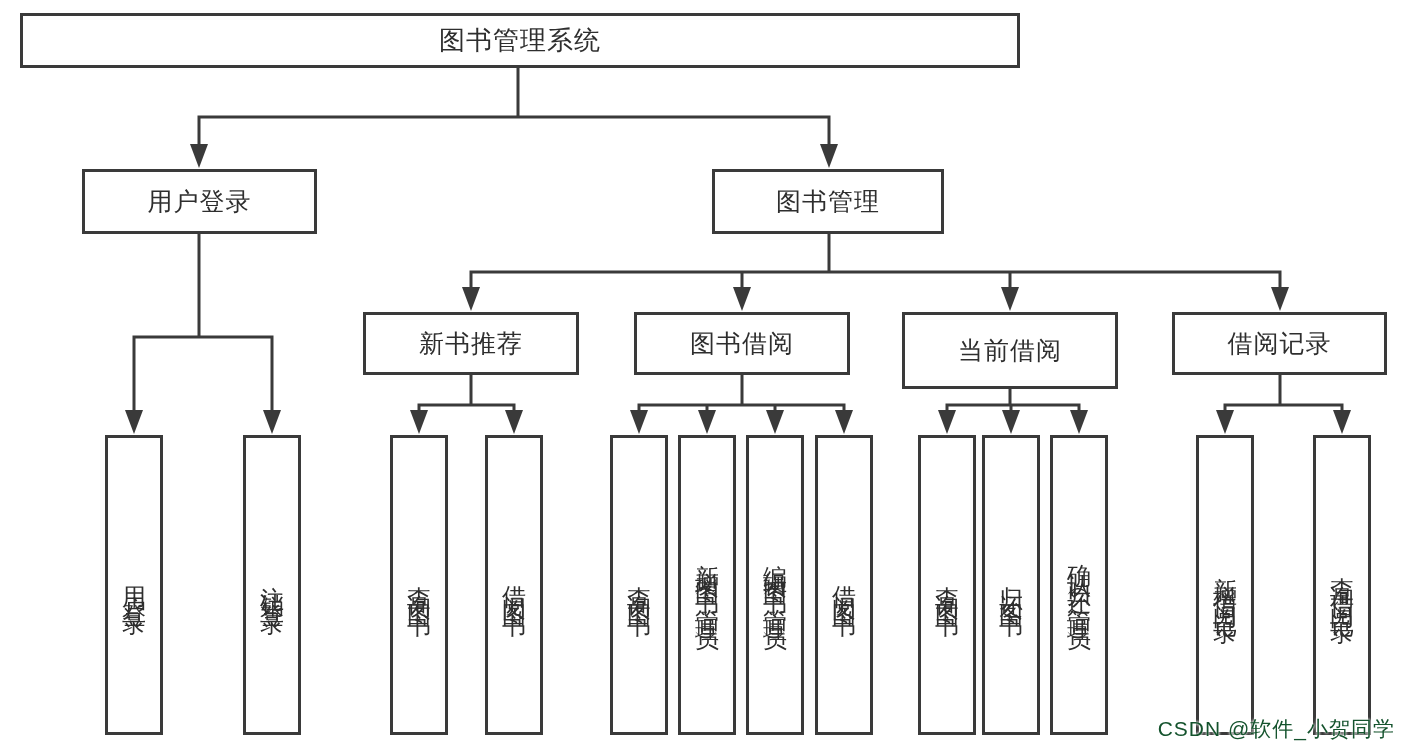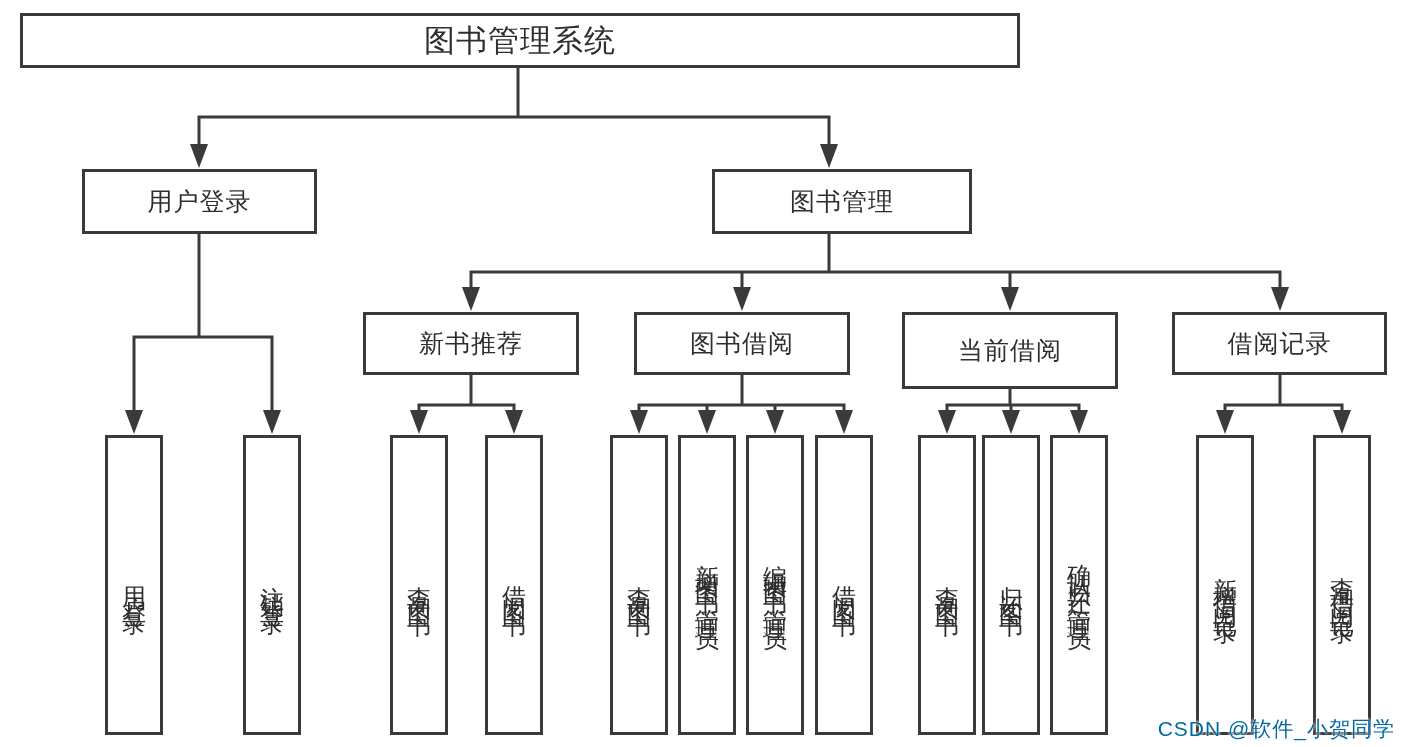--- a/index.html
+++ b/index.html
@@ -25,21 +25,21 @@
     position: absolute;
     box-sizing: border-box;
     border: 3px solid #3a3a3a;
     background: #ffffff;
     display: flex;
     align-items: center;
     justify-content: center;
     color: #2e2e2e;
     z-index: 2;
   }
-  .node.lvl1 { font-size: 31px; letter-spacing: 1px; font-family: Liberation Mono, monospace; }
+  .node.lvl1 { font-size: 26px; letter-spacing: 1px; font-family: Liberation Mono, monospace; }
   .node.lvl2, .node.lvl3 { font-size: 25px; letter-spacing: 1px; }
   .vnode {
     position: absolute;
     box-sizing: border-box;
     border: 3px solid #3a3a3a;
     background: #ffffff;
     width: 58px;
     height: 300px;
     display: flex;
     align-items: center;
@@ -53,21 +53,21 @@
     font-size: 24px;
     letter-spacing: 9px;
     line-height: 1;
     white-space: nowrap;
   }
   .watermark {
     position: absolute;
     right: 10px;
     bottom: 4px;
     font-size: 21px;
-    color: #0369a1;
+    color: #14532d;
     text-shadow: 0 0 3px #ffffff, 0 0 3px #ffffff;
     z-index: 5;
     letter-spacing: 1px;
   }
 </style>
 </head>
 <body>
 
 <div id="canvas">
 
@@ -104,21 +104,21 @@
     </g>
   </svg>
 
   <div class="node lvl1" style="left:20px; top:13px; width:1000px; height:55px;">
     <span>图书管理系统</span>
   </div>
 
   <div class="node lvl2" style="left:82px; top:169px; width:235px; height:65px;">
     <span>用户登录</span>
   </div>
-  <div class="node lvl2" style="left:712px; top:169px; width:260px; height:65px;">
+  <div class="node lvl2" style="left:712px; top:169px; width:232px; height:65px;">
     <span>图书管理</span>
   </div>
 
   <div class="node lvl3" style="left:363px; top:312px; width:216px; height:63px;">
     <span>新书推荐</span>
   </div>
   <div class="node lvl3" style="left:634px; top:312px; width:216px; height:63px;">
     <span>图书借阅</span>
   </div>
   <div class="node lvl3" style="left:902px; top:312px; width:216px; height:77px;">

